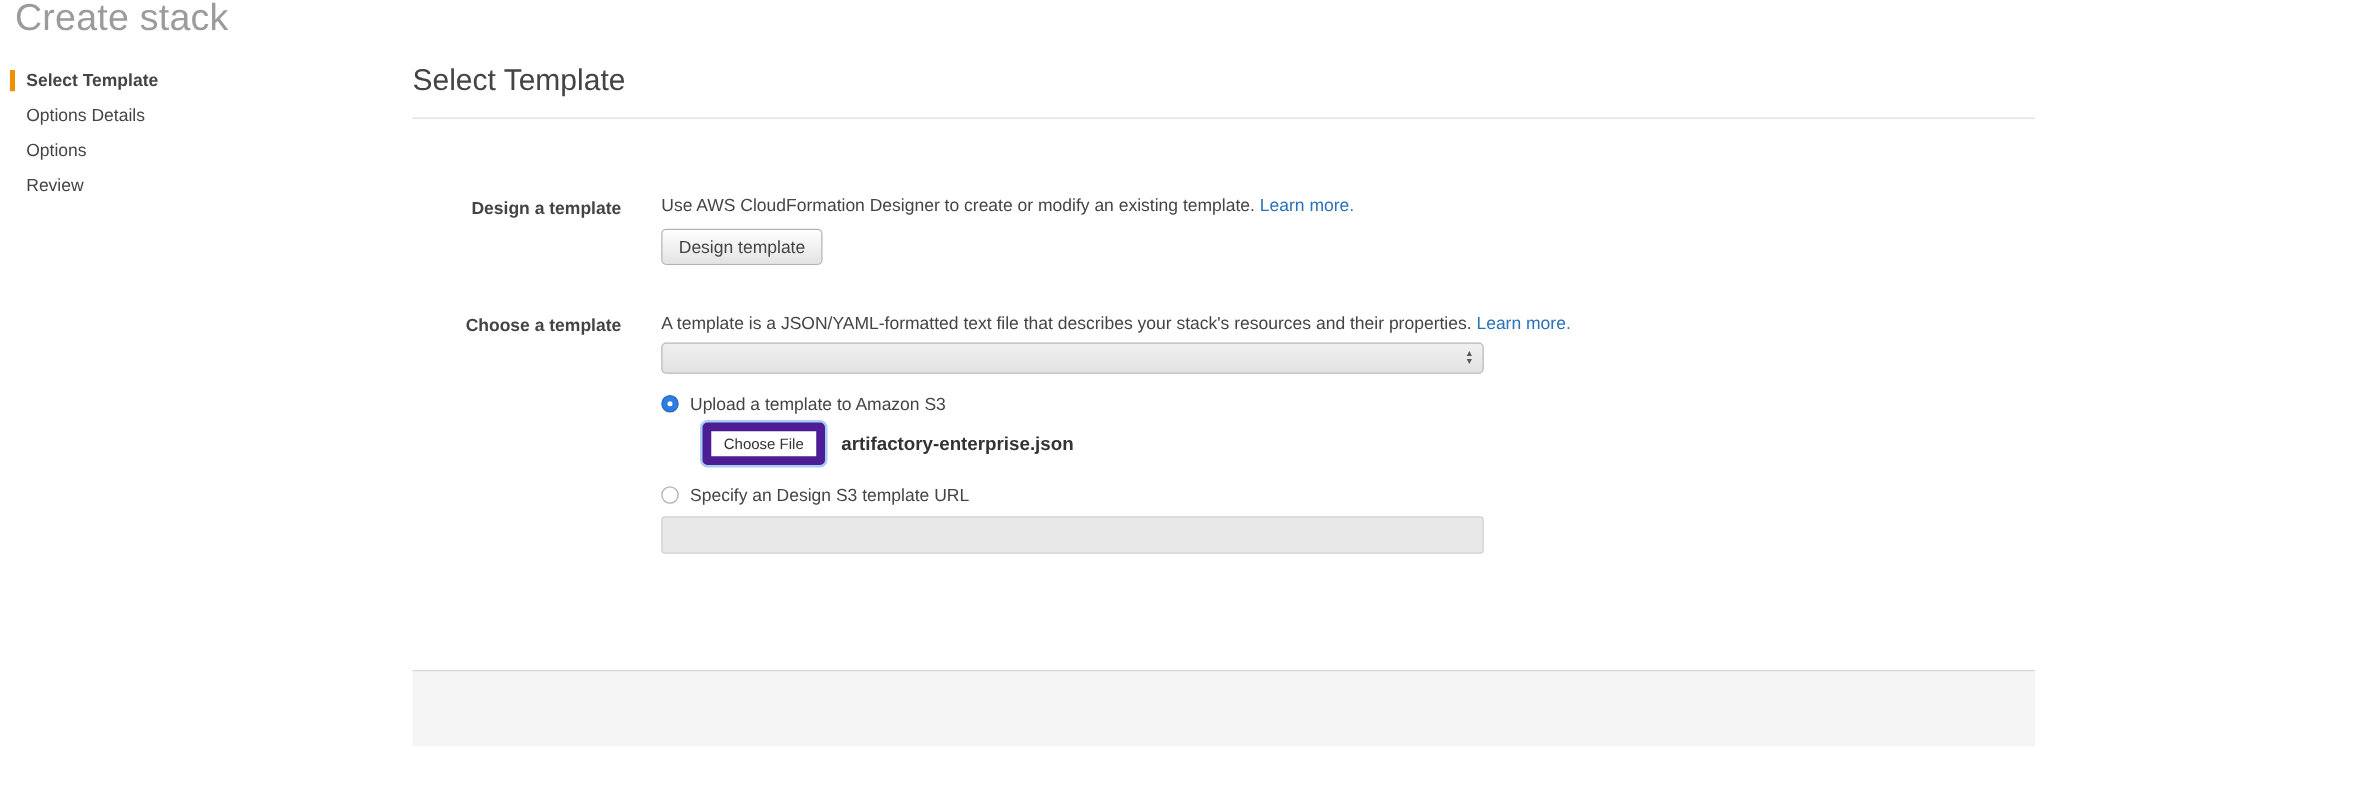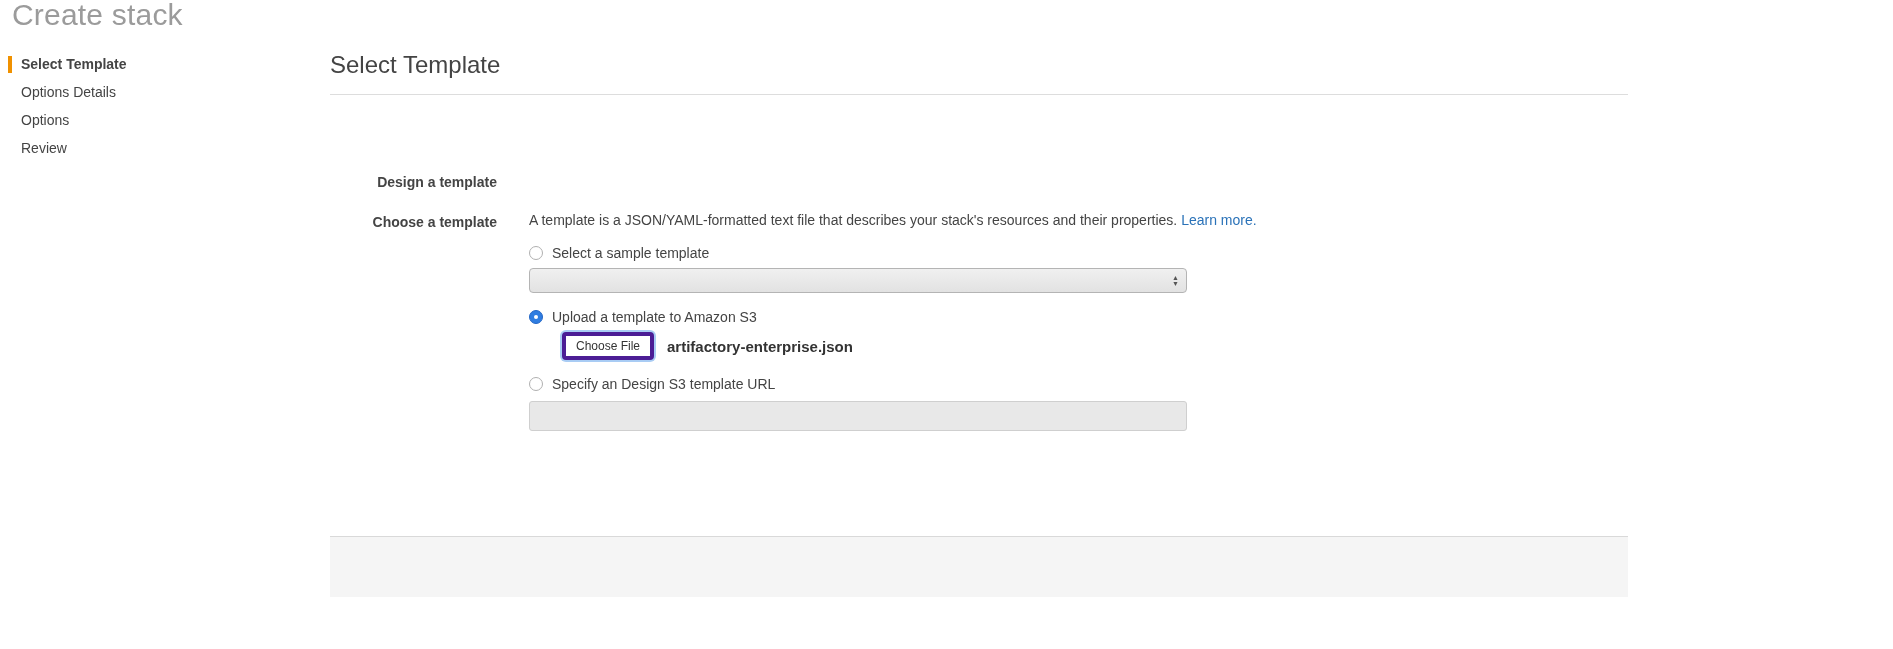--- a/index.html
+++ b/index.html
@@ -23,22 +23,22 @@
   }
   .step.active { border-left: 4px solid #f09100; padding-left: 9px; font-weight: bold; }
 
   
   .content { position: absolute; left: 330px; top: 50px; width: 1548px; }
   .section-title { margin: 0; font-size: 24px; font-weight: normal; color: #444; line-height: 30px; }
   .divider { border-bottom: 1px solid #dddddd; margin-top: 14px; }
   .desc { margin: 10px 0 0 0; font-size: 14px; color: #444; line-height: 17px; }
 
   .form-row { display: flex; align-items: flex-start; }
-  .row-design { margin-top: 77px; }
-  .row-choose { margin-top: 22px; }
+  .row-design { margin-top: 61px; }
+  .row-choose { margin-top: 38px; }
   .form-label {
     width: 167px; min-width: 167px; text-align: right; font-weight: bold;
     font-size: 14px; color: #444; padding-top: 2px;
   }
   .form-content { margin-left: 32px; font-size: 14px; color: #444; }
   .intro-line { line-height: 17px; }
   a.learn-more { color: #2a72b8; text-decoration: none; cursor: pointer; }
 
   .gray-btn {
     margin-top: 10px; font-family: "Liberation Sans", sans-serif;
@@ -70,21 +70,21 @@
   .select-value { font-size: 13px; line-height: 23px; padding-left: 8px; display: block; }
   .stepper {
     position: absolute; right: 7px; top: 50%; transform: translateY(-50%);
     display: flex; flex-direction: column; align-items: center; color: #555;
   }
   .stepper span { font-size: 7px; line-height: 6px; }
 
   .file-row { display: flex; align-items: center; margin-top: 7px; margin-left: 33px; }
   .choose-file-btn {
     font-family: "Liberation Sans", sans-serif; font-size: 12px; color: #333;
-    background: #fff; border: 4px solid #4c1d95; border-radius: 4px;
+    background: #fff; border: 7px solid #4c1d95; border-radius: 4px;
     box-shadow: 0 0 0 2px #a9ccf4; padding: 3px 10px; cursor: pointer;
   }
   .file-name { margin-left: 13px; font-size: 15px; color: #333; font-weight: bold; }
 
   .url-input {
     margin-top: 9px; width: 658px; height: 30px; background: #e8e8e8;
     border: 1px solid #cfcfcf; border-radius: 3px; font-family: "Liberation Sans", sans-serif;
     font-size: 14px; color: #444; padding: 0 8px;
   }
 
@@ -115,34 +115,37 @@
     <div class="step">Options</div>
     <div class="step">Review</div>
   </nav>
 
   <main class="content">
     <h2 class="section-title">Select Template</h2>
     <div class="divider"></div>
 
     <div class="form-row row-design">
       <div class="form-label">Design a template</div>
+      <div class="form-content">
+        <div class="intro-line">
+          <span>Use AWS CloudFormation Designer to create or modify an existing template.</span>
+          <a class="learn-more">Learn more.</a>
+        </div>
+        <button class="gray-btn">Design template</button>
+      </div>
     </div>
 
     <div class="form-row row-choose">
       <div class="form-label">Choose a template</div>
       <div class="form-content">
         <div class="intro-line">
           <span>A template is a JSON/YAML-formatted text file that describes your stack's resources and their properties.</span>
           <a class="learn-more">Learn more.</a>
         </div>
 
-        <div class="radio-row">
-          <span class="radio" data-checked="false"></span>
-          <span class="radio-label">Select a sample template</span>
-        </div>
         <div class="select">
           <span class="select-value"></span>
           <span class="stepper">
             <span>▲</span>
             <span>▼</span>
           </span>
         </div>
 
         <div class="radio-row">
           <span class="radio" data-checked="true"></span>

